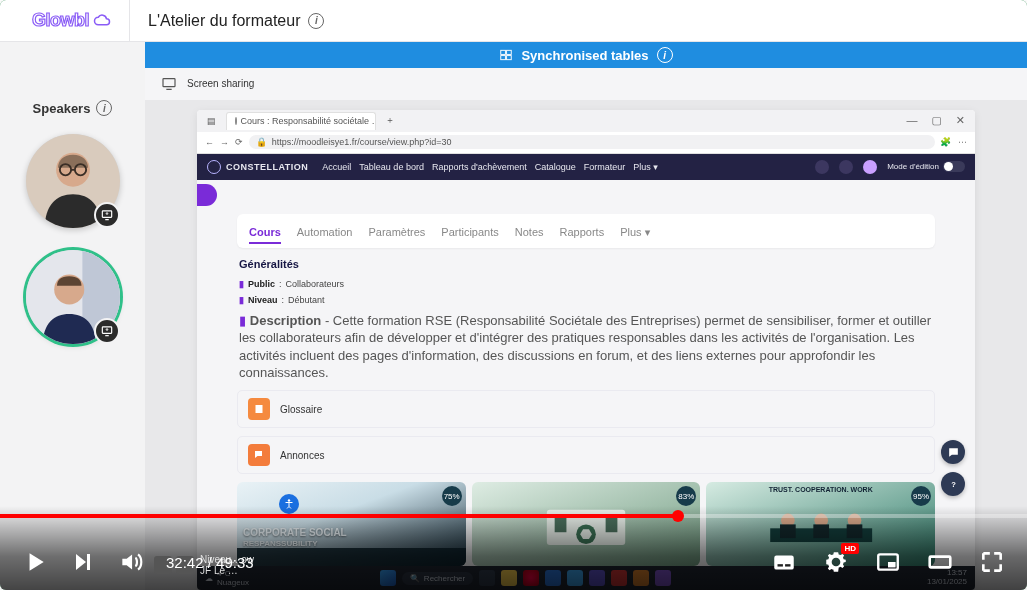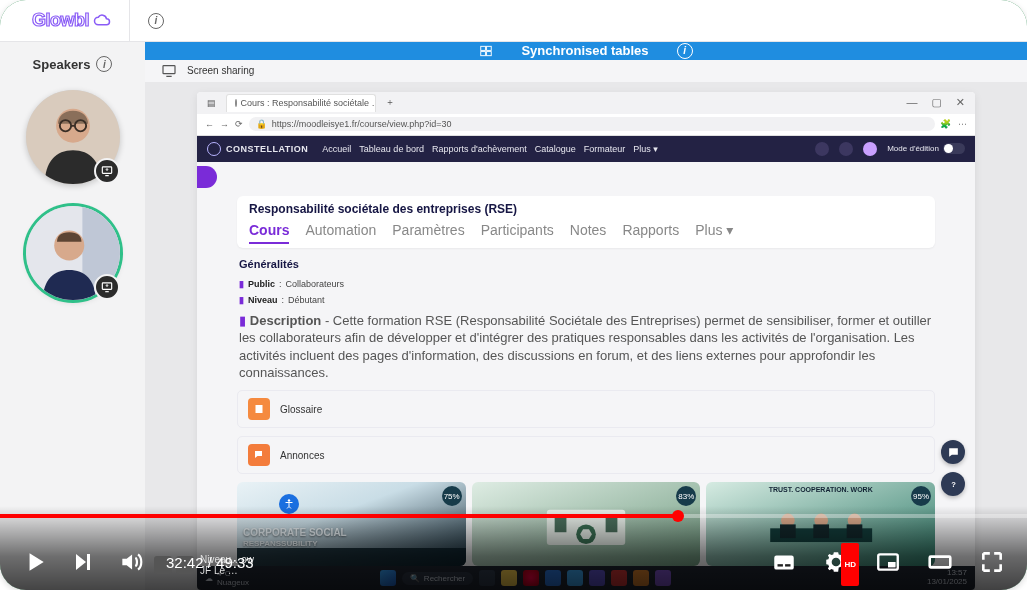--- a/index.html
+++ b/index.html
@@ -1,41 +1,41 @@
 <!DOCTYPE html>
 <html><head>
 <meta charset="utf-8">
 <style>
 * { margin: 0; padding: 0; box-sizing: border-box; font-family: Arial, Helvetica, sans-serif; }
 html, body { width: 1027px; height: 590px; overflow: hidden; background: #fff; }
 
-.frame { position: relative; width: 1027px; height: 590px; border-radius: 26px; overflow: hidden; background: #15803d; box-shadow: 0 2px 6px rgba(0,0,0,.15); }
+.frame { position: relative; width: 1027px; height: 590px; border-radius: 6px; overflow: hidden; background: #15803d; box-shadow: 0 2px 6px rgba(0,0,0,.15); }
 
 
 .topbar { display: flex; align-items: center; height: 42px; background: #fff; border-bottom: 1px solid #e5e5e8; }
 .logo { display: flex; align-items: center; gap: 4px; padding: 0 18px 0 32px; border-right: 1px solid #e5e5e8; height: 100%; }
 .logo-text { font-weight: 800; font-size: 18px; color: #8a5cf6; letter-spacing: -.5px; -webkit-text-stroke: 1.2px #8a5cf6; color: transparent; }
 .logo-ico { width: 18px; height: 18px; }
 .title { display: flex; align-items: center; gap: 8px; padding-left: 18px; font-size: 16px; color: #222; }
 .iinfo { width: 16px; height: 16px; border: 1.3px solid #666; border-radius: 50%; display: inline-flex; align-items: center; justify-content: center; font-size: 10px; color: #666; font-style: italic; font-weight: 700; }
 
 
 .body { position: relative; display: flex; height: calc(100% - 42px); }
 
 .left { width: 145px; background: #f3f3f4; padding-top: 14px; display: flex; flex-direction: column; align-items: center; }
-.speakers-h { font-size: 13px; font-weight: 700; color: #333; display: flex; align-items: center; gap: 6px; margin-bottom: 18px; }
+.speakers-h { font-size: 13px; font-weight: 700; color: #333; display: flex; align-items: center; gap: 6px; margin-bottom: 18px; margin-top: 44px; }
 .avatar-wrap { position: relative; width: 94px; height: 94px; margin-bottom: 22px; }
 .avatar { width: 94px; height: 94px; border-radius: 50%; overflow: hidden; background: #cfd4da; box-shadow: 0 2px 6px rgba(0,0,0,.2); }
 .avatar.ring { box-shadow: 0 0 0 3px #2fc089, 0 2px 6px rgba(0,0,0,.15); }
 .avatar svg { width: 100%; height: 100%; display: block; }
 .avatar-badge { position: absolute; right: 0; bottom: 0; width: 26px; height: 26px; border-radius: 50%; background: #2b2b2b; display: flex; align-items: center; justify-content: center; border: 2px solid #f3f3f4; }
 
 .right { flex: 1; background: #e8e8ea; display: flex; flex-direction: column; }
 
-.syncbar { height: 28px; background: #1f8de0; color: #fff; display: flex; align-items: center; justify-content: center; gap: 28px; font-size: 13px; font-weight: 600; }
+.syncbar { height: 28px; background: #1f8de0; color: #fff; display: flex; align-items: center; justify-content: center; gap: 8px; font-size: 13px; font-weight: 600; }
 .syncbar .iinfo { border-color: #fff; color: #fff; }
 
 .sharehdr { height: 34px; background: #f5f5f7; display: flex; align-items: center; gap: 10px; padding-left: 16px; font-size: 10px; color: #333; }
 
 .shared { flex: 1; padding: 10px 52px 0 52px; }
 .browser { width: 100%; height: 100%; background: #f9f9fb; border-radius: 4px; box-shadow: 0 2px 8px rgba(0,0,0,.08); display: flex; flex-direction: column; overflow: hidden; }
 
 
 .tabrow { height: 22px; background: #f2f2f4; display: flex; align-items: center; font-size: 9px; color: #555; padding-left: 6px; gap: 6px; }
 .tabrow .winbtns { margin-left: auto; display: flex; gap: 14px; padding-right: 10px; color: #666; font-size: 11px; }
@@ -52,21 +52,21 @@
 .sitehdr .rside { margin-left: auto; display: flex; align-items: center; gap: 10px; }
 .edit-toggle { display: flex; align-items: center; gap: 4px; font-size: 8px; }
 .toggle-pill { width: 22px; height: 11px; background: #3a3a5a; border-radius: 6px; position: relative; }
 .toggle-pill::after { content:''; position:absolute; left:1px; top:1px; width:9px; height:9px; background:#fff; border-radius:50%; }
 .rb { width: 14px; height: 14px; border-radius: 50%; background: #3c3760; display: inline-block; }
 .hamb { width: 22px; height: 22px; background: #7a2bd8; border-radius: 0 11px 11px 0; margin-left: -2px; margin-top: 4px; }
 
 .sitebody { flex: 1; padding: 8px 40px 0 40px; display: flex; flex-direction: column; }
 .card { background: #fff; border-radius: 6px; padding: 6px 12px 4px; box-shadow: 0 1px 2px rgba(0,0,0,.05); }
 .ph { font-size: 12px; font-weight: 800; color: #161644; }
-.tabs2 { display: flex; gap: 16px; font-size: 14px; margin-top: 6px; color: #888; }
+.tabs2 { display: flex; gap: 16px; font-size: 11px; margin-top: 6px; color: #888; }
 .tabs2 .t { padding-bottom: 4px; }
 .tabs2 .t.on { color: #7a2bd8; border-bottom: 2px solid #7a2bd8; font-weight: 700; }
 
 .sect-h { font-size: 11px; font-weight: 800; color: #161644; margin: 10px 2px 6px; }
 .kv { font-size: 9px; color: #444; margin: 3px 2px; display: flex; gap: 4px; }
 .kv .k { color: #222; font-weight: 700; }
 .kv .bul { color: #7a2bd8; font-weight: 900; }
 .desc { font-size: 13px; color: #555; margin: 4px 2px 8px; line-height: 1.35; }
 
 .res { border: 1px solid #eaeaf0; border-radius: 5px; padding: 7px 10px; margin-bottom: 8px; display: flex; align-items: center; gap: 10px; font-size: 10px; color: #333; }
@@ -98,38 +98,39 @@
 .player { position: absolute; left: 0; right: 0; bottom: 0; height: 84px; pointer-events: none; }
 .shade { position:absolute; inset:0; background: linear-gradient(to top, rgba(0,0,0,.72), rgba(0,0,0,.55) 40%, rgba(0,0,0,0)); }
 .progress-bg { position: absolute; left: 0; right: 0; top: 8px; height: 4px; background: rgba(255,255,255,.35); }
 .progress-fill { position: absolute; left: 0; top: 8px; height: 4px; background: #ff0000; width: 66%; }
 .progress-dot { position:absolute; top:4px; left:calc(66% - 6px); width:12px; height:12px; border-radius:50%; background:#ff0000; }
 .ctrls { position: absolute; left: 0; right: 0; bottom: 0; height: 56px; display: flex; align-items: center; padding: 0 22px; gap: 22px; }
 .ctrls .lgrp { display:flex; align-items:center; gap:22px; }
 .ctrls .rgrp { margin-left:auto; display:flex; align-items:center; gap:26px; }
 .pbtn { width:26px; height:26px; display:flex; align-items:center; justify-content:center; }
 .time-txt { color:#fff; font-size:15px; }
-.hd { position:absolute; top:-6px; right:-10px; background:#ff0000; color:#fff; font-size:8px; font-weight:700; padding:17px 3px; border-radius:2px; }
+.hd { position:absolute; top:-6px; right:-10px; background:#ff0000; color:#fff; font-size:8px; font-weight:700; padding:1px 3px; border-radius:2px; }
 .chip { position:absolute; left:154px; bottom:14px; display:flex; align-items:center; gap:6px; color:#ddd; font-size:10px; }
 .chip .sq { width:18px; height:18px; background:#555; border-radius:3px; }
 .chip .sq + .sq { margin-left:-2px; }
 </style>
 </head>
 <body>
 
 <div class="frame">
 
   <div class="topbar">
     <div class="logo">
       <span class="logo-text">Glowbl</span>
       <svg class="logo-ico" viewBox="0 0 24 24">
           <path d="M7 17a5 5 0 010-10 6 6 0 0111 2 4 4 0 010 8H7z" fill="none" stroke="#8a5cf6" stroke-width="2"></path>
         </svg>
     </div>
     <div class="title">
+      <span>L'Atelier du formateur</span>
       <span class="iinfo">i</span>
     </div>
   </div>
 
   <div class="body">
 
     <div class="left">
       <div class="speakers-h">
         <span>Speakers</span>
         <span class="iinfo">i</span>
@@ -246,21 +247,20 @@
                   <span>Mode d'édition</span>
                   <span class="toggle-pill"></span>
                 </div>
               </div>
             </div>
             <div style="display:flex;">
               <div class="hamb"></div>
             </div>
             <div class="sitebody">
               <div class="card">
-                <div class="ph">Responsabilité sociétale des entreprises (RSE)</div>
                 <div class="tabs2">
                   <span class="t on">Cours</span>
                   <span class="t">Automation</span>
                   <span class="t">Paramètres</span>
                   <span class="t">Participants</span>
                   <span class="t">Notes</span>
                   <span class="t">Rapports</span>
                   <span class="t">Plus ▾</span>
                 </div>
               </div>

